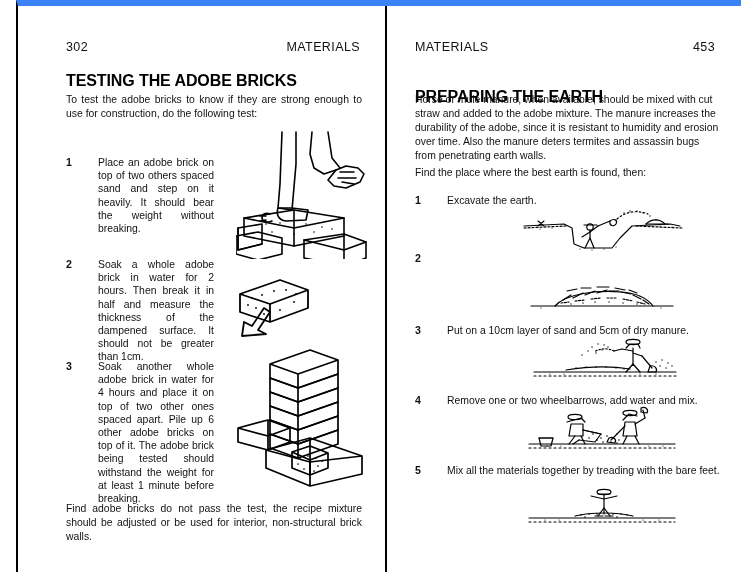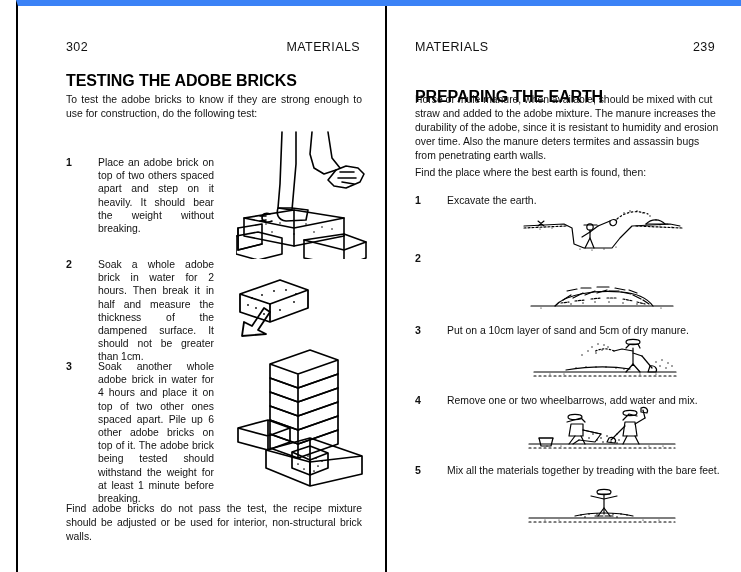--- a/index.html
+++ b/index.html
@@ -110,21 +110,21 @@
       <div class="running-head rh-left-num">302</div>
 
       <div class="running-head rh-left-ttl">MATERIALS</div>
 
       <div class="section-title" style="left:48px; top:66px;">TESTING THE ADOBE BRICKS</div>
 
       <div class="body-text just" style="left:48px; top:87px; width:296px;">To test the adobe bricks to know if they are strong enough to use for construction, do the following test:</div>
 
       <div class="step tight" style="left:48px; top:150px; width:148px;">
         <span class="num">1</span>
-        <span class="txt">Place an adobe brick on top of two others spaced apart and step on it heavily. It should bear the weight without breaking.</span>
+        <span class="txt">Place an adobe brick on top of two others spaced sand and step on it heavily. It should bear the weight without breaking.</span>
       </div>
 
       <div class="fig" style="left:218px; top:118px;">
         <svg width="135" height="135" viewBox="0 0 135 135">
           <g fill="none" stroke="#000" stroke-width="1.6" stroke-linejoin="round" stroke-linecap="round">
 
             <path d="M46 8 L44 60 L42 84 L56 86 L60 40 L60 8"></path>
 
             <path d="M76 8 L74 30 L78 44 L88 50 L100 46"></path>
             <path d="M92 8 L96 34 L104 44"></path>
@@ -239,21 +239,21 @@
         </svg>
       </div>
 
       <div class="body-text just" style="left:48px; top:496px; width:296px;">Find adobe bricks do not pass the test, the recipe mixture should be adjusted or be used for interior, non-structural brick walls.</div>
     </div>
 
     <div class="page-half page-right">
 
       <div class="running-head rh-right-ttl">MATERIALS</div>
 
-      <div class="running-head rh-right-num">239</div>
+      <div class="running-head rh-right-num">453</div>
 
       <div class="section-title" style="left:30px; top:82px;text-align:right;">PREPARING THE EARTH</div>
 
       <div class="body-text" style="left:30px; top:160px; width:305px;">Find the place where the best earth is found, then:</div>
 
       <div class="body-text" style="left:30px; top:87px; width:305px;">Horse or mule manure, when available, should be mixed with cut straw and added to the adobe mixture. The manure increases the durability of the adobe, since it is resistant to humidity and erosion over time. Also the manure deters termites and assassin bugs from penetrating earth walls.</div>
 
       <div class="step" style="left:30px; top:188px; width:305px;">
         <span class="num">1</span>
         <span class="txt">Excavate the earth.</span>

